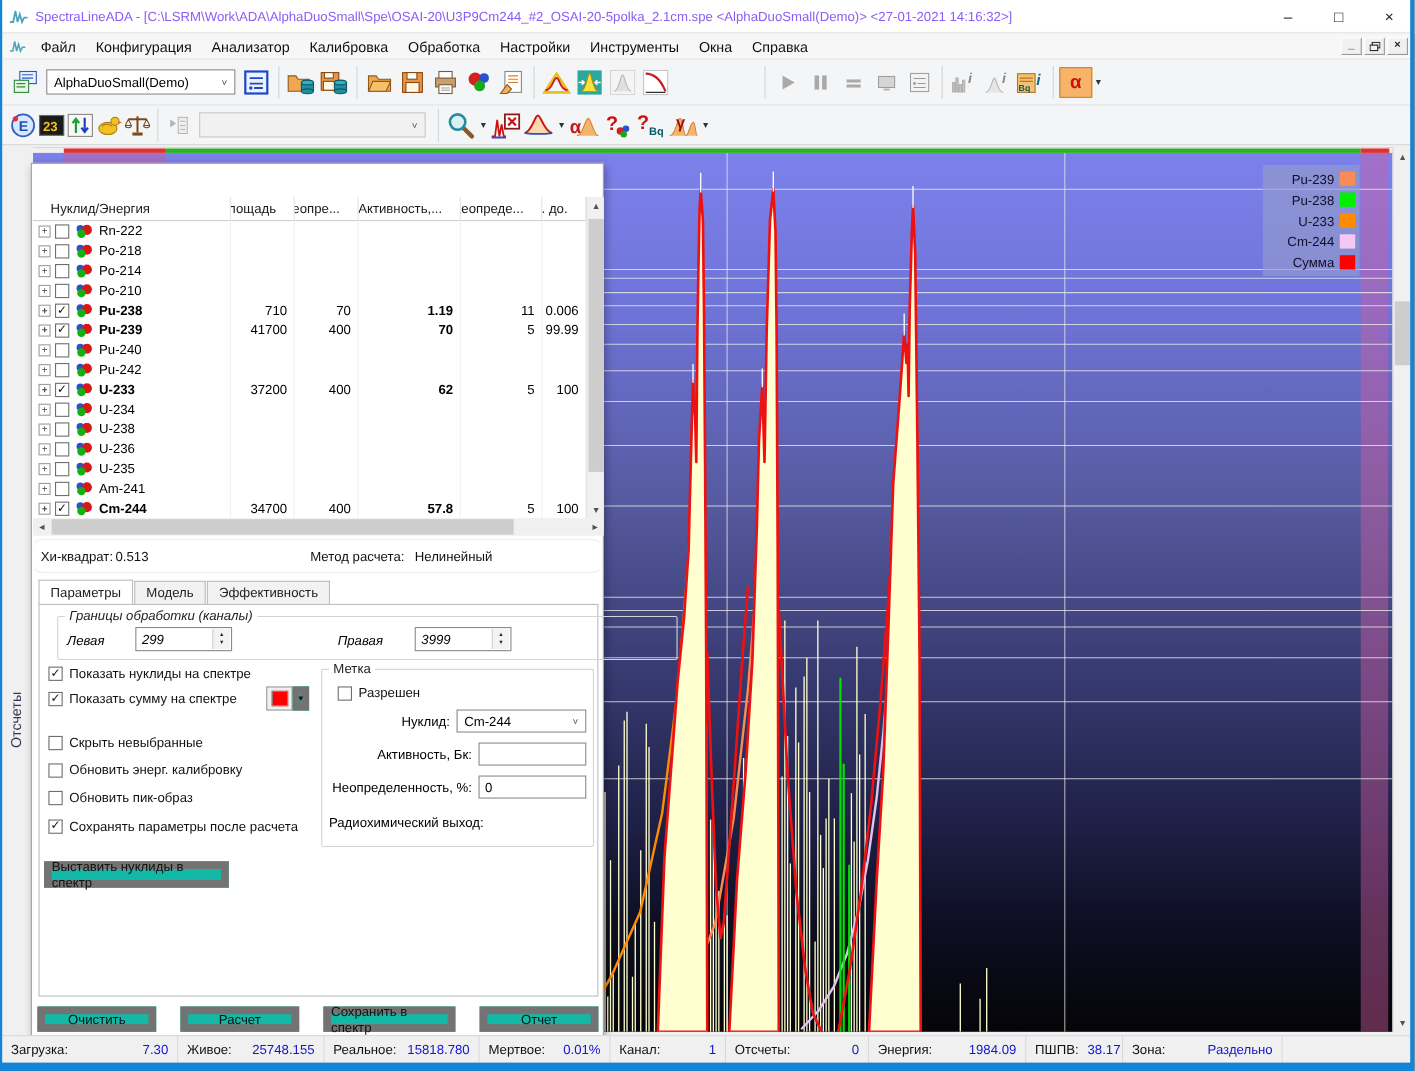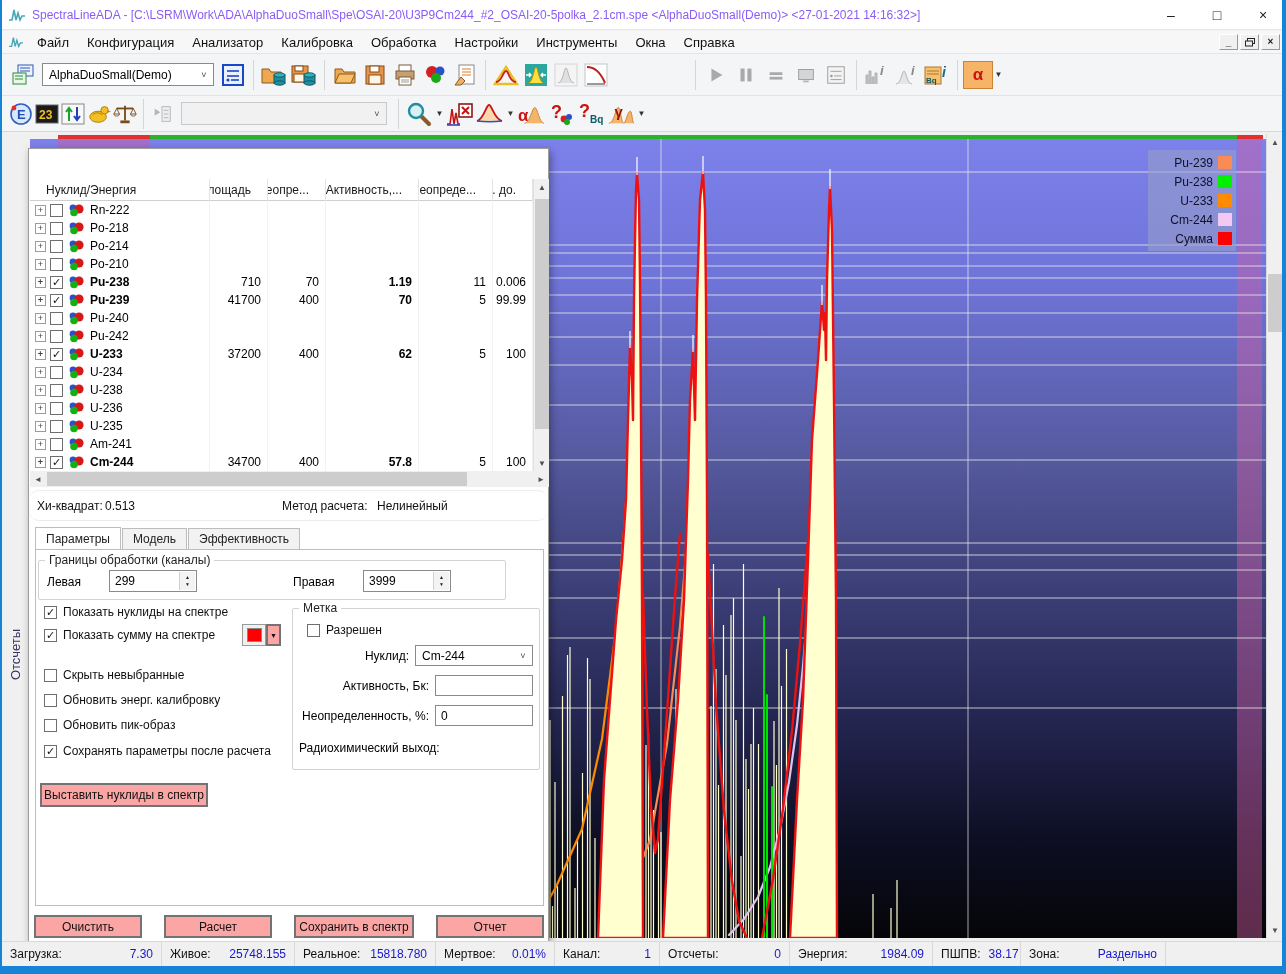--- a/index.html
+++ b/index.html
@@ -69,21 +69,21 @@
   .tabs{position:absolute;left:6px;top:378px;display:flex;align-items:flex-end;height:23px;}
   .tab{padding:3px 10px 4px;font-size:12px;border:1px solid #bdbdbd;border-bottom:none;background:#f2f2f2;color:#222;margin-right:1px;}
   .tab.active{background:#fff;position:relative;top:1px;padding-top:4px;border-bottom:1px solid #fff;}
   .tpanel{position:absolute;left:6px;top:400px;width:509px;height:357px;border:1px solid #bdbdbd;background:#fff;}
   .groupbox{position:absolute;border:1px solid #d3d3d3;border-radius:2px;}
   .gtitle{position:absolute;top:-8px;left:6px;background:#fff;padding:0 4px;font-size:12px;color:#222;}
   .cbrow{position:absolute;display:flex;align-items:center;font-size:12px;color:#111;}
   .cbrow .cb{margin-right:6px;}
   .field{height:22px;background:#fff;border:1px solid #8a8a8a;font-size:12px;display:flex;align-items:center;padding-left:5px;position:absolute;}
   .spin{position:absolute;right:1px;top:1px;width:16px;height:18px;background:#f3f3f3;display:flex;flex-direction:column;align-items:center;justify-content:center;font-size:5px;color:#222;line-height:1.4;border-left:1px solid #d0d0d0;}
-  .btn{position:absolute;background:#fca5a5;border:2px solid #737373;display:flex;align-items:center;justify-content:center;font-size:12px;color:#111;}
+  .btn{position:absolute;background:#14b8a6;border:7px solid #737373;display:flex;align-items:center;justify-content:center;font-size:12px;color:#111;}
   .colorbtn{position:absolute;width:24px;height:22px;border:1px solid #9a9a9a;background:#f0f0f0;display:flex;align-items:center;justify-content:center;}
   .colorbtn .sw{width:15px;height:14px;border:1px solid #888;}
   
   .statusbar{position:absolute;left:2px;top:941px;width:1282px;height:25px;background:#f0f0f0;display:flex;z-index:50;border-top:1px solid #d9d9d9;font-size:12px;}
   .sseg{display:flex;align-items:center;justify-content:space-between;border-right:1px solid #d9d9d9;padding:0 8px;overflow:hidden;white-space:nowrap;}
   .sseg .slabel{color:#111;}
   .sseg .sval{color:#1616cc;margin-left:8px;}
   text{font-family:"Liberation Sans","DejaVu Sans",sans-serif;}
 </style>
 </head>
@@ -824,21 +824,21 @@
       <span style="position:absolute;left:348px;top:8px;">Нелинейный</span>
     </div>
 
     <div class="tabs">
       <div class="tab active">Параметры</div>
       <div class="tab">Модель</div>
       <div class="tab">Эффективность</div>
     </div>
 
     <div class="tpanel">
-      <div class="groupbox" style="left:2px;top:10px;width:468px;height:40px;">
+      <div class="groupbox" style="left:16px;top:10px;width:564px;height:40px;font-style:italic;">
         <span class="gtitle">Границы обработки (каналы)</span>
         <span style="position:absolute;left:8px;top:14px;">Левая</span>
         <div class="field" style="left:70px;top:9px;width:88px;">
           <span>299</span>
           <div class="spin">
               <span>▲</span>
               <span>▼</span>
             </div>
         </div>
         <span style="position:absolute;left:254px;top:14px;">Правая</span>

